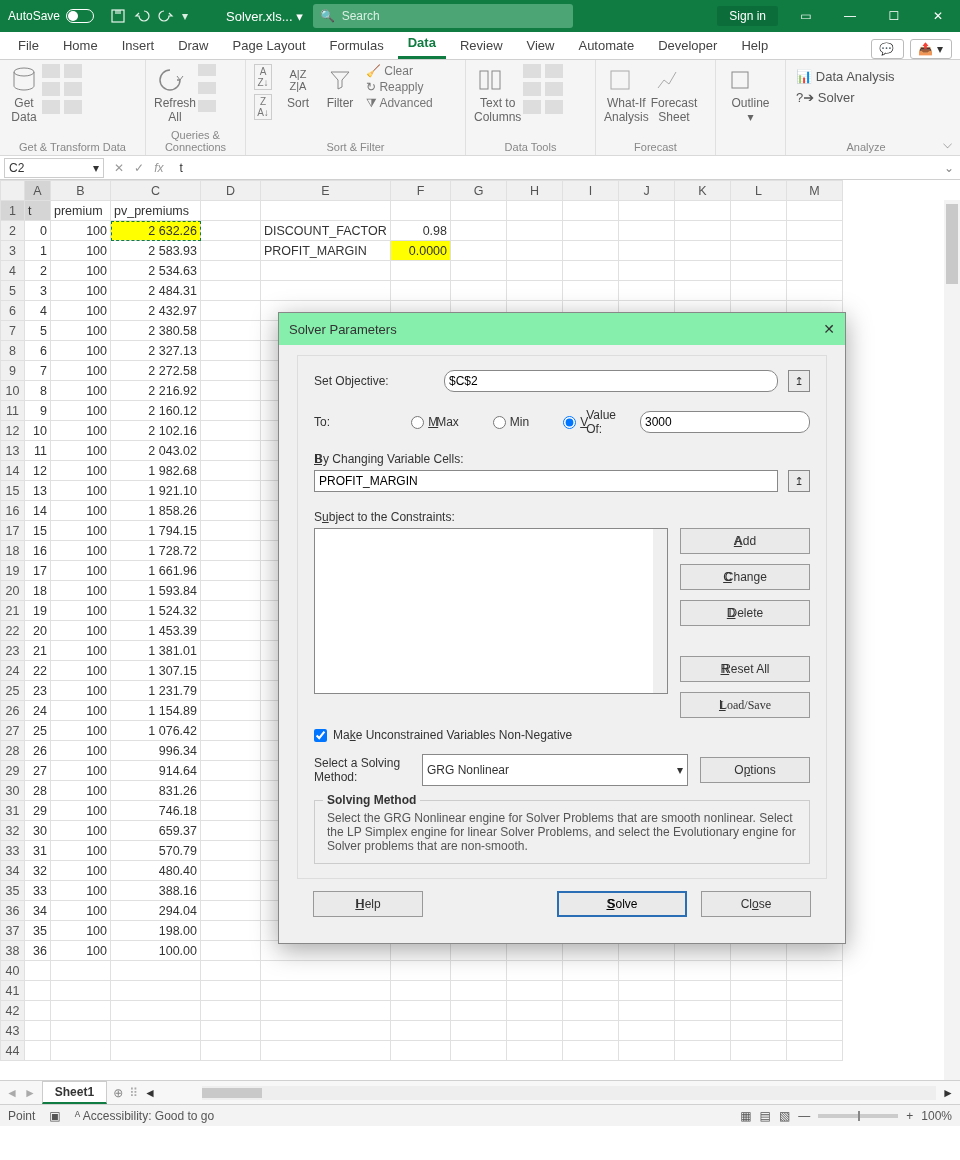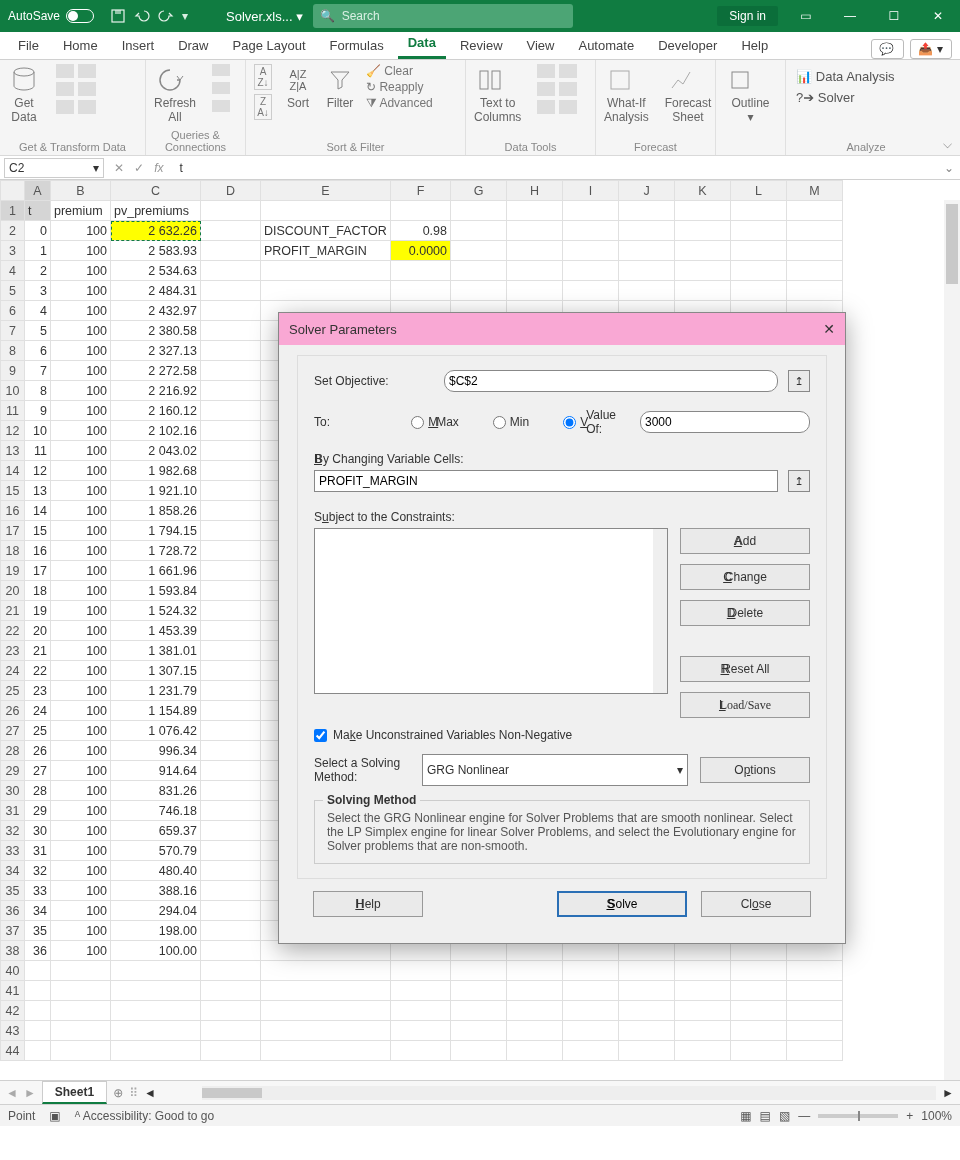--- a/index.html
+++ b/index.html
@@ -19,21 +19,21 @@
   
   .tabs { height:28px; display:flex; align-items:flex-end; padding:0 8px; gap:4px; border-bottom:1px solid #d0d0d0;}
   .tab { padding:6px 10px; font-size:13px; color:#444; cursor:pointer;}
   .tab.active { color:#107c41; border-bottom:3px solid #107c41; font-weight:600;}
   .tabs .right { margin-left:auto; display:flex; gap:6px;}
   .btn-outline { border:1px solid #bbb; padding:2px 8px; border-radius:3px;}
   
   .ribbon { height:96px; background:#f5f5f5; border-bottom:1px solid #d9d9d9; display:flex; position:relative;}
   .group { border-right:1px solid #e0e0e0; padding:4px 8px 16px; display:flex; flex-direction:column; justify-content:flex-start; position:relative; color:#777;}
   .group-label { position:absolute; bottom:2px; left:0; right:0; text-align:center; font-size:11px; color:#888;}
-  .group .stack { display:flex; gap:16px; align-items:flex-start;}
+  .group .stack { display:flex; gap:2px; align-items:flex-start;}
   .ic-big { width:32px; height:32px; display:flex; align-items:center; justify-content:center;}
   .ic-grid { display:grid; grid-template-columns:repeat(2,18px); gap:4px;}
   .ic-grid div{ width:18px; height:14px; background:#ddd;}
   .txtcol { font-size:12px; text-align:center; color:#666;}
   .analyze { padding:6px 10px; min-width:160px;}
   .analyze a{ display:block; color:#555; padding:3px 0; font-size:13px;}
   .collapse-caret { position:absolute; right:8px; bottom:4px; color:#888;}
   
   .fbar { height:24px; display:flex; align-items:center; border-bottom:1px solid #d0d0d0;}
   .namebox { width:100px; border:1px solid #ccc; height:20px; padding:0 4px; display:flex; align-items:center; justify-content:space-between; margin-left:4px;}
@@ -56,21 +56,21 @@
   .sheetbar { height:24px; border-top:1px solid #d0d0d0; display:flex; align-items:center; padding:0 6px; gap:6px; font-size:12px; background:#f7f7f7;}
   .sheet-tab { padding:3px 12px; background:#fff; border:1px solid #ccc; border-bottom:2px solid #107c41; font-weight:600;}
   .hscroll { flex:1; height:14px; background:#eee; margin-left:40px; position:relative;}
   .hscroll .thumb{ position:absolute; left:0; top:2px; height:10px; width:60px; background:#c9c9c9;}
   
   .status { height:22px; background:#f3f3f3; border-top:1px solid #d0d0d0; display:flex; align-items:center; padding:0 8px; font-size:12px; color:#555; gap:14px;}
   .status .right { margin-left:auto; display:flex; gap:8px; align-items:center;}
   .zoom-slider { width:80px; height:4px; background:#ccc; position:relative;}
   .zoom-slider::after{content:"";position:absolute; left:50%; top:-3px; width:2px; height:10px; background:#888;}
   
-  .dialog { position:absolute; left:278px; top:312px; width:568px; background:#f9a8d4; border:1px solid #888; box-shadow:0 6px 24px rgba(0,0,0,.35); z-index:50;}
+  .dialog { position:absolute; left:278px; top:312px; width:568px; background:#86efac; border:1px solid #888; box-shadow:0 6px 24px rgba(0,0,0,.35); z-index:50;}
   .dlg-title { padding:8px 10px; font-size:13px; display:flex; justify-content:space-between; align-items:center; color:#333;}
   .dlg-close { cursor:pointer; font-size:14px;}
   .dlg-body { padding:10px 18px 14px; background:#f0f0f0;}
   .panel { border:1px solid #ddd; background:#f0f0f0; padding:14px 16px;}
   .row { display:flex; align-items:center; gap:10px; margin-bottom:16px; font-size:12px;}
   .lbl { width:120px;}
   .txt { flex:1; height:22px; background:#fff; border:1px solid #888; padding:0 4px; font-size:12px;}
   .rangebtn { width:22px; height:22px; border:1px solid #888; background:#eaeaea; display:flex; align-items:center; justify-content:center;}
   .rangebtn::before{content:"↥"; font-size:11px;}
   .radio { display:flex; align-items:center; gap:4px;}

